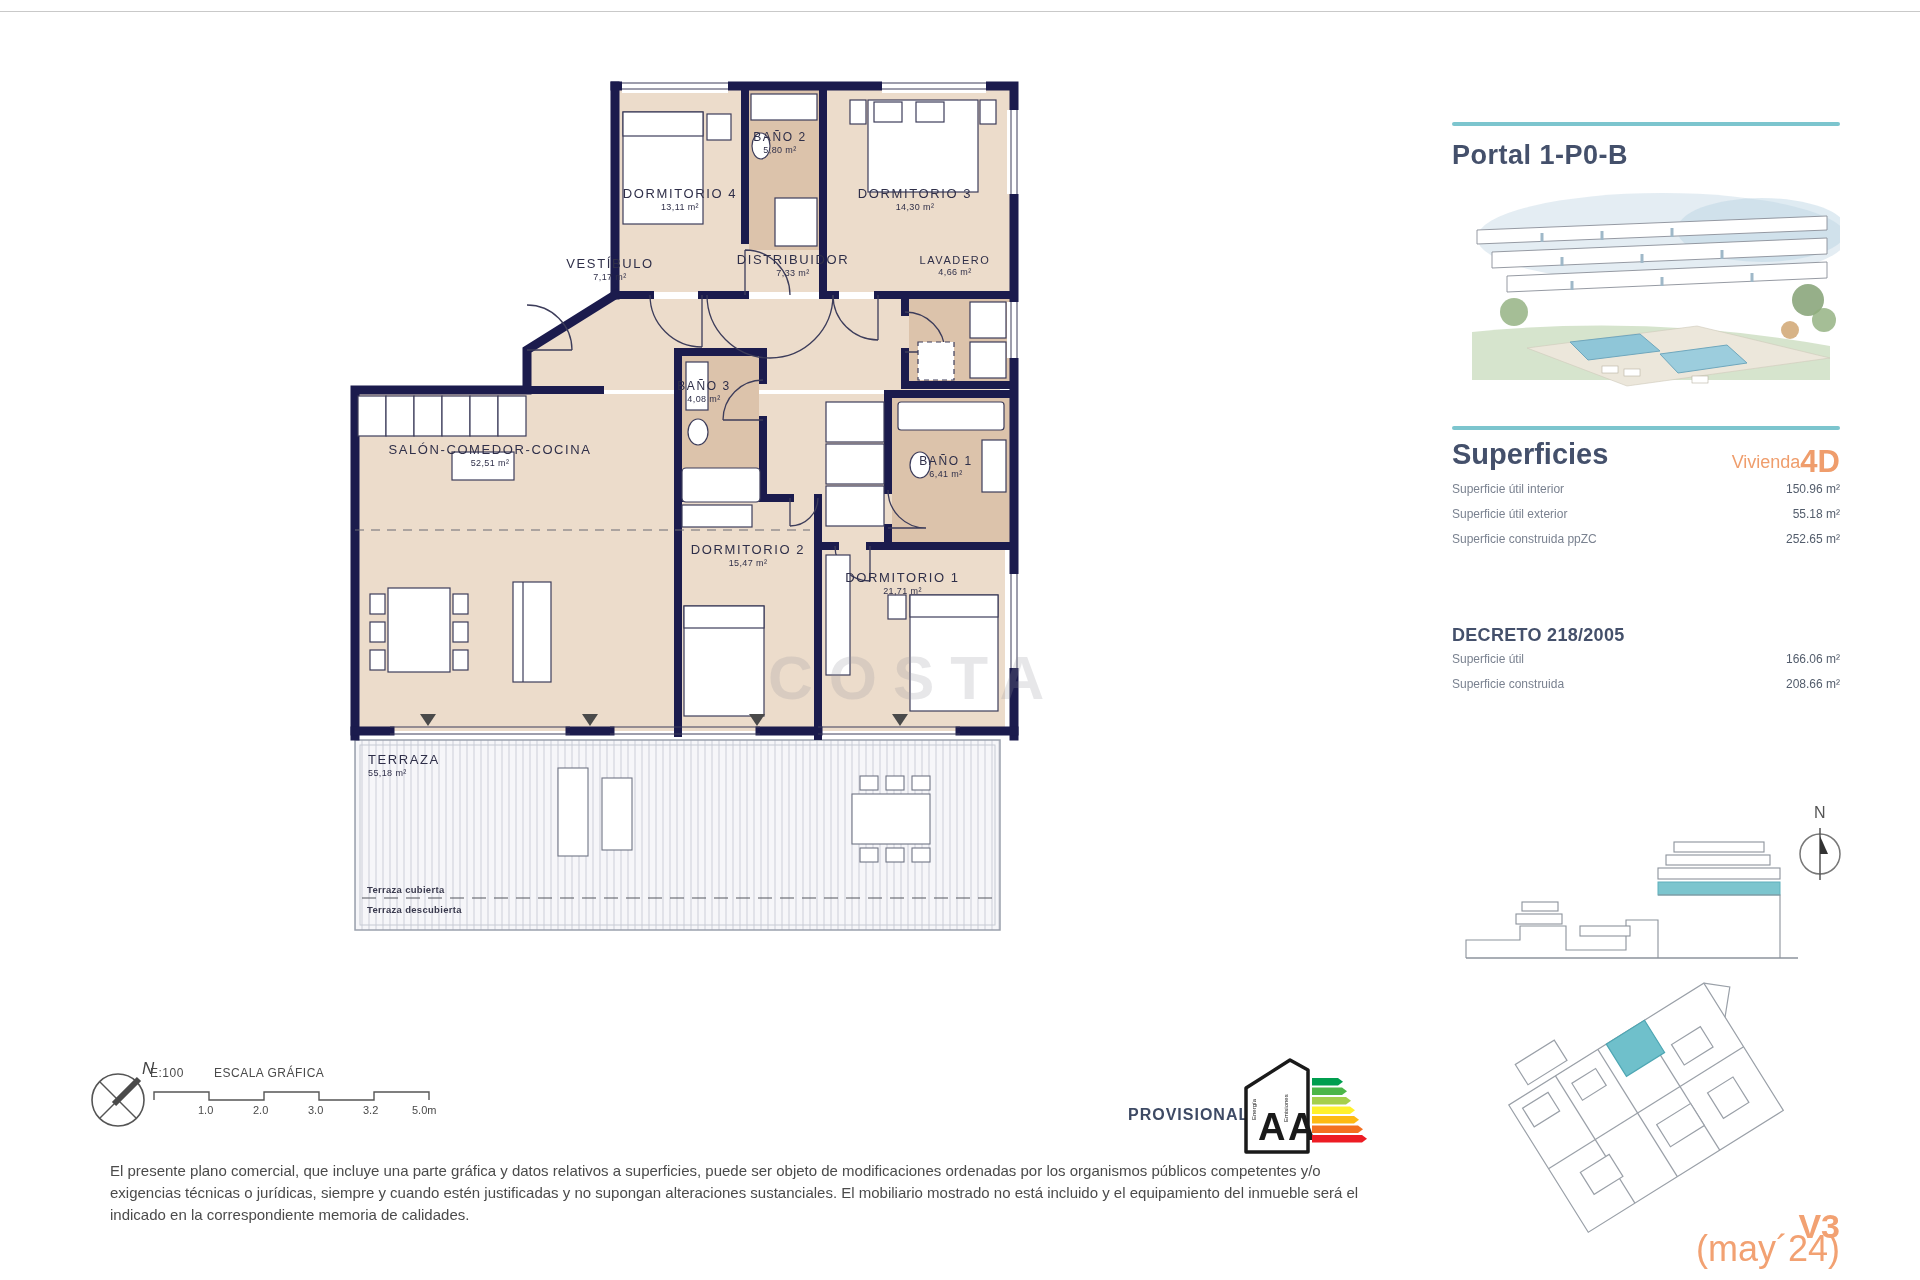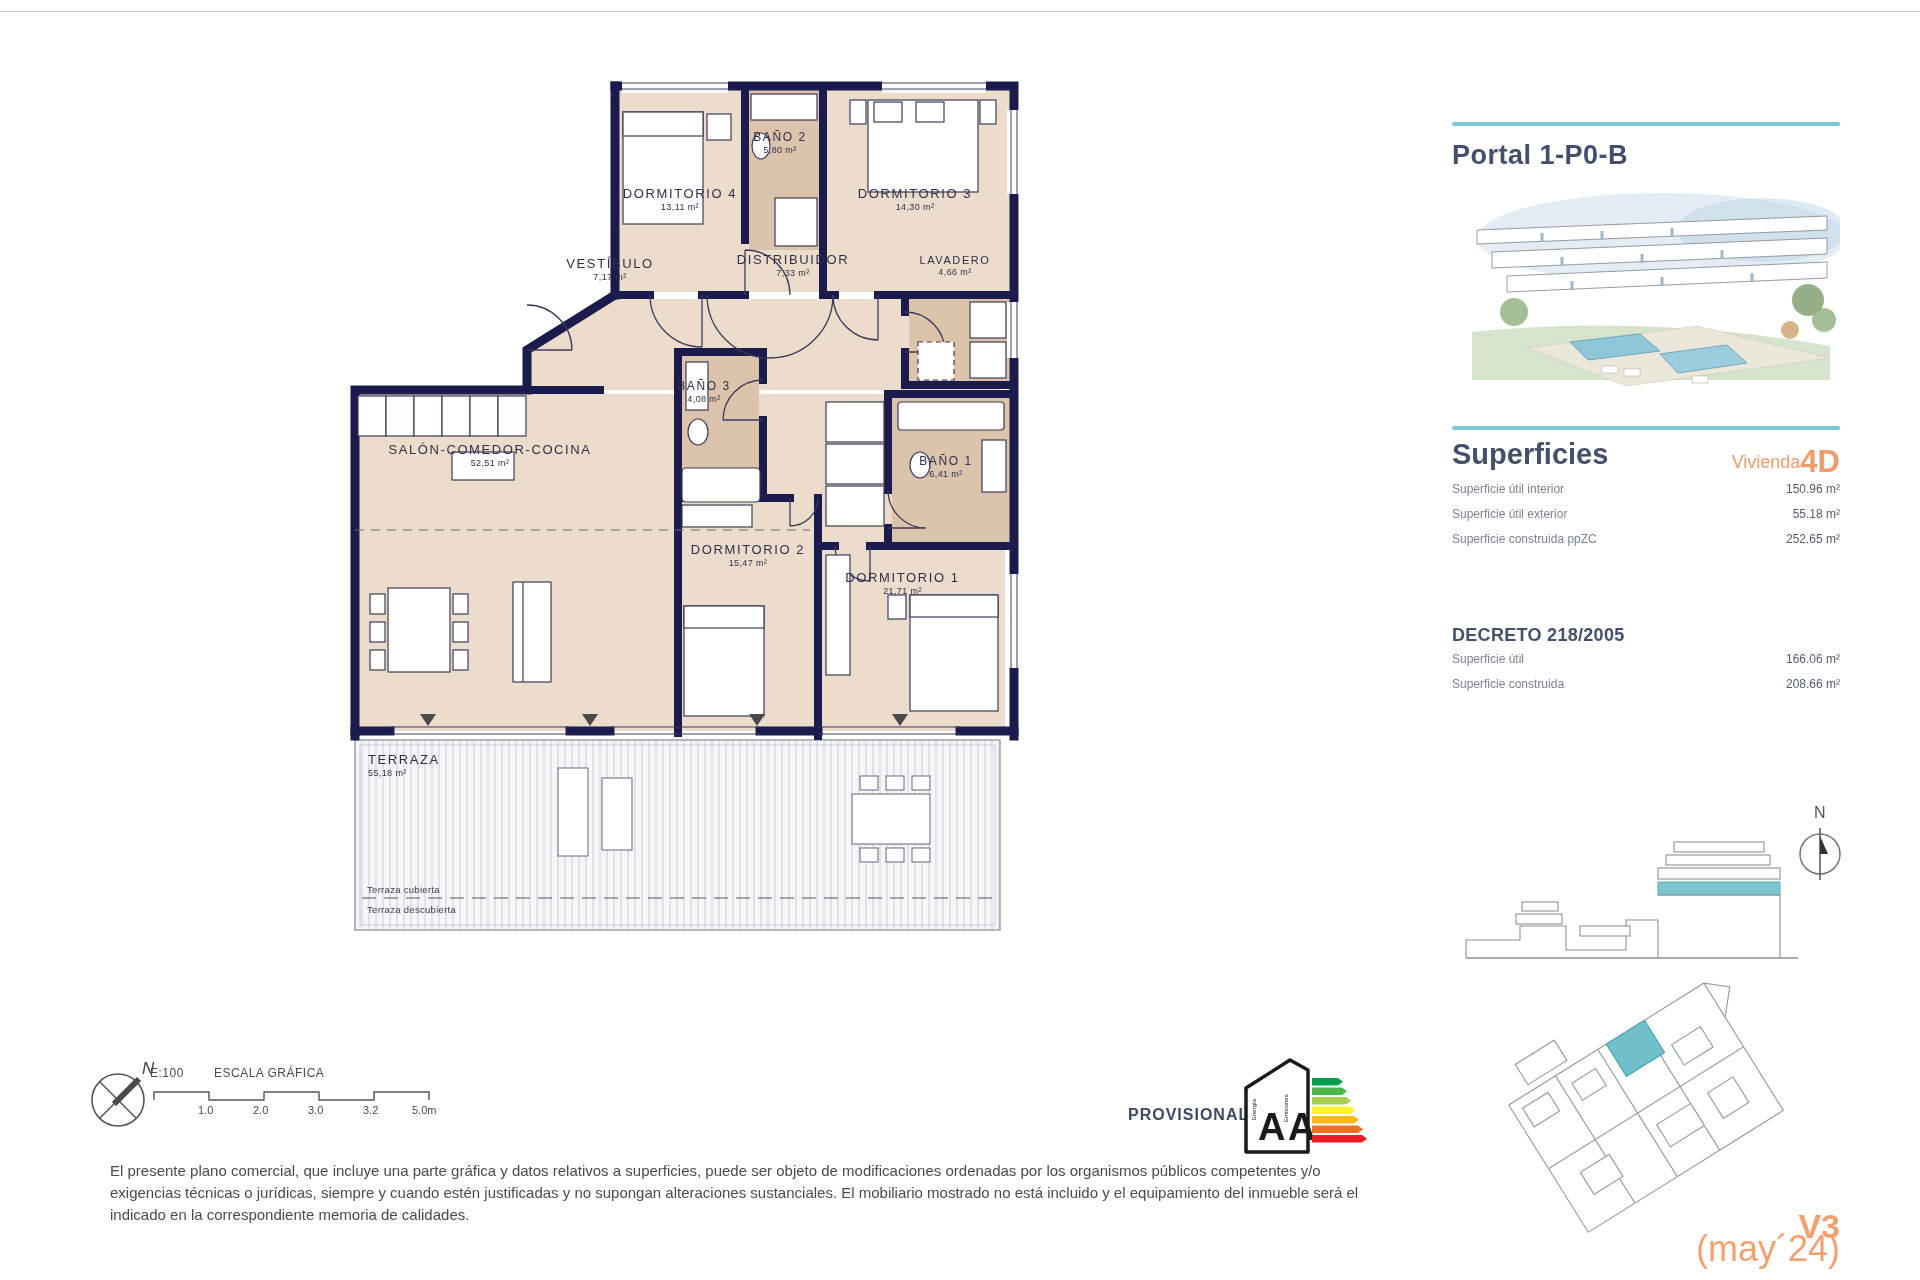--- a/index.html
+++ b/index.html
@@ -7,21 +7,21 @@
        font-family:"Liberation Sans", sans-serif;overflow:hidden;color:#2f2f49;}
   .abs{position:absolute;}
   .top-rule{top:11px;left:0;width:1920px;height:1px;background:#c9c9c9;}
   
   .plan-wrap{left:270px;top:50px;width:760px;height:890px;}
   .labels{left:270px;top:50px;width:760px;height:890px;pointer-events:none;}
   .room-label{position:absolute;text-align:center;color:#2f2f49;}
   .room-label .rn{font-size:13px;letter-spacing:1.6px;white-space:nowrap;}
   .room-label .ra{font-size:9px;letter-spacing:.4px;margin-top:1px;}
   .room-label.leftal{text-align:left;}
-  .t-note{position:absolute;font-size:9.5px;color:#3a3a4e;letter-spacing:.3px;}
+  .t-note{position:absolute;font-size:9.5px;color:#3a3a4e;letter-spacing:.3px;font-weight:bold;}
   .watermark{position:absolute;left:498px;top:592px;font-size:62px;font-weight:bold;
      color:rgba(145,145,155,.22);letter-spacing:16px;}
   
   .scale-wrap{left:150px;top:1058px;width:320px;height:70px;font-size:12px;color:#4a4a4a;}
   .scale-ratio{position:absolute;left:0;top:8px;letter-spacing:.5px;}
   .scale-title{position:absolute;left:64px;top:8px;letter-spacing:.5px;}
   .scale-ticks span{position:absolute;top:46px;font-size:11px;color:#4a4a4a;}
   
   .provisional{left:1128px;top:1106px;width:100px;text-align:right;font-size:16px;
      font-weight:bold;color:#3e4a64;letter-spacing:1px;}
@@ -200,20 +200,21 @@
   <g fill="#4a4a4a">
     <polygon points="150,664 166,664 158,676"></polygon>
     <polygon points="312,664 328,664 320,676"></polygon>
     <polygon points="479,664 495,664 487,676"></polygon>
     <polygon points="622,664 638,664 630,676"></polygon>
   </g>
 </svg>
 </div>
 
 <div class="abs labels">
+  <div class="watermark">COSTA</div>
   <div class="room-label" style="left:330px;top:136px;width:160px;">
     <div class="rn">DORMITORIO 4</div>
       <div class="ra">13,11 m²</div>
     </div>
   <div class="room-label" style="left:465px;top:80px;width:90px;">
     <div class="rn" style="font-size:12px">BAÑO 2</div>
       <div class="ra">5,80 m²</div>
     </div>
   <div class="room-label" style="left:555px;top:136px;width:180px;">
     <div class="rn">DORMITORIO 3</div>

